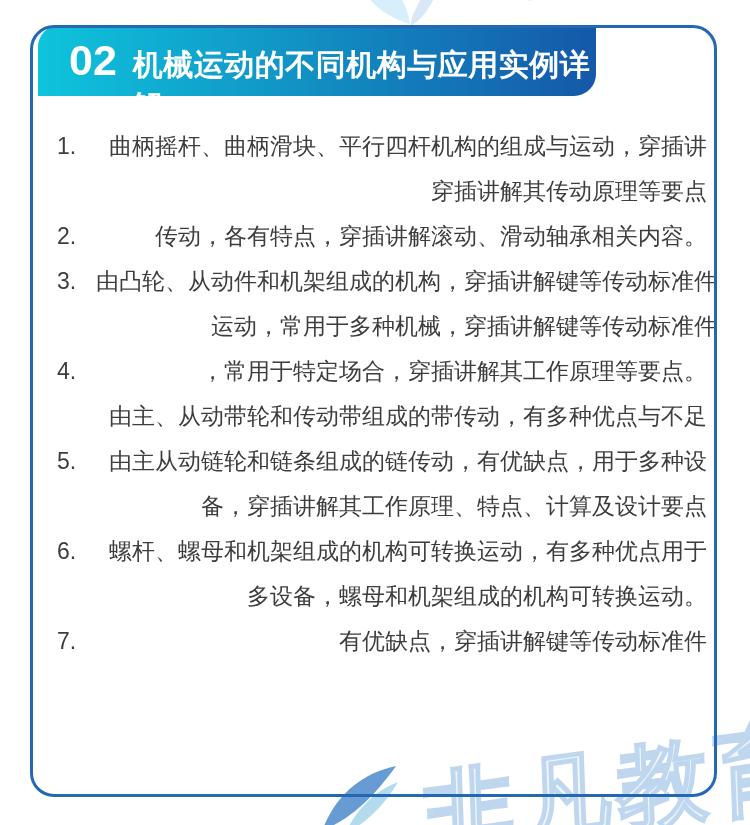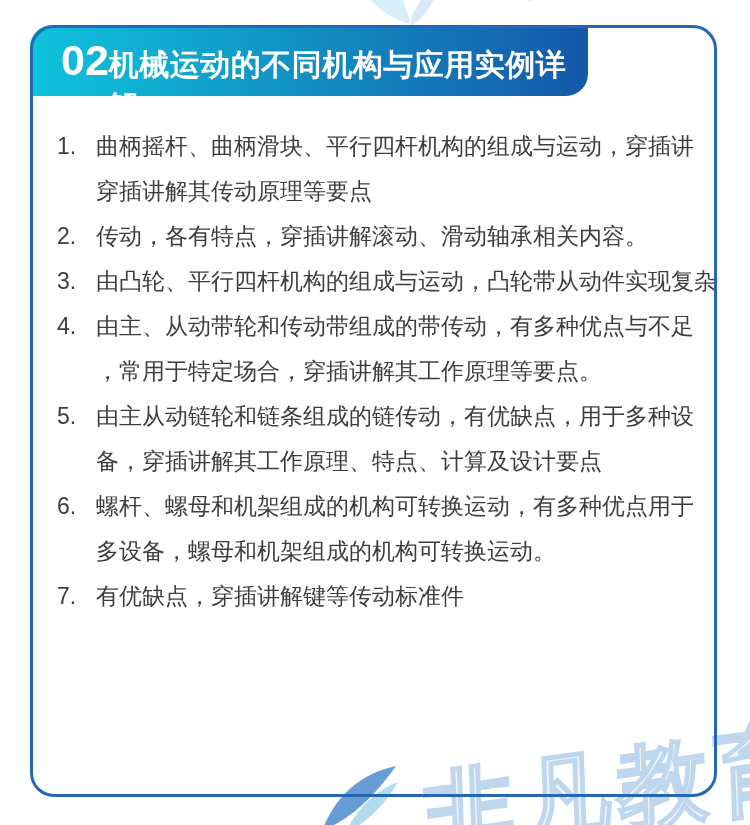--- a/index.html
+++ b/index.html
@@ -66,42 +66,42 @@
     box-sizing: border-box;
     border: 3px solid var(--border-color, #2468b4);
     border-radius: 24px;
     z-index: 3;
     pointer-events: none;
   }
 
   
   .banner {
     position: absolute;
-    left: 0;
+    left: 8px;
     top: 0;
     width: 558px;
     height: 71px;
     background: linear-gradient(90deg, var(--grad-start, #0ec4dc), var(--grad-end, #1558a9));
     border-radius: 22px 0 22px 0;
     display: flex;
     align-items: baseline;
     padding-left: 31px;
     box-sizing: border-box;
   }
   .banner .num {
     color: #ffffff;
     font-size: 43px;
     font-weight: 800;
     line-height: 71px;
   }
   .banner .title {
     color: #ffffff;
     font-size: 30px;
     font-weight: 700;
-    margin-left: 0;
+    margin-left: 16px;
     letter-spacing: 0.5px;
   }
 
   
   .list {
     position: absolute;
     left: 24px;
     top: 99px;
     right: 10px;
   }
@@ -113,20 +113,21 @@
     width: 42px;
     flex: 0 0 42px;
     font-size: 23px;
     line-height: 45px;
     color: #3d3d3d;
     padding-left: 3px;
     box-sizing: border-box;
   }
   .item .txt {
     flex: 1;
+    text-align: right;
   }
   .item .line {
     font-size: 23px;
     line-height: 45px;
     color: #3d3d3d;
     white-space: nowrap;
     letter-spacing: 0px;
   }
 </style>
 </head>
@@ -158,28 +159,29 @@
       </div>
       <div class="item">
         <div class="num">2.</div>
         <div class="txt">
           <div class="line">传动，各有特点，穿插讲解滚动、滑动轴承相关内容。</div>
         </div>
       </div>
       <div class="item">
         <div class="num">3.</div>
         <div class="txt">
-          <div class="line">由凸轮、平行四杆机构的组成与运动，凸轮带从动件实现复杂</div>
+          <div class="line">由凸轮、从动件和机架组成的机构，穿插讲解键等传动标准件</div>
+          <div class="line">运动，常用于多种机械，穿插讲解键等传动标准件</div>
         </div>
       </div>
       <div class="item">
         <div class="num">4.</div>
         <div class="txt">
+          <div class="line">，常用于特定场合，穿插讲解其工作原理等要点。</div>
           <div class="line">由主、从动带轮和传动带组成的带传动，有多种优点与不足</div>
-          <div class="line">，常用于特定场合，穿插讲解其工作原理等要点。</div>
         </div>
       </div>
       <div class="item">
         <div class="num">5.</div>
         <div class="txt">
           <div class="line">由主从动链轮和链条组成的链传动，有优缺点，用于多种设</div>
           <div class="line">备，穿插讲解其工作原理、特点、计算及设计要点</div>
         </div>
       </div>
       <div class="item">

